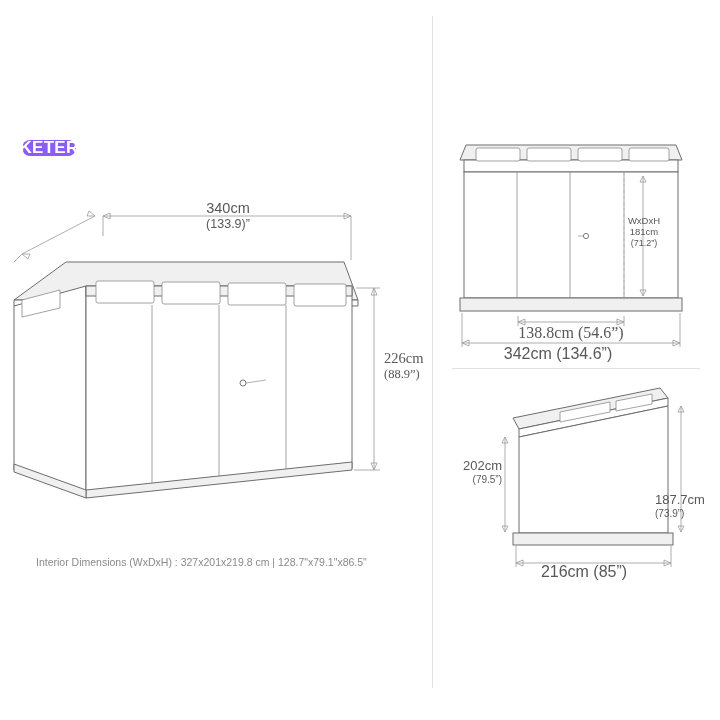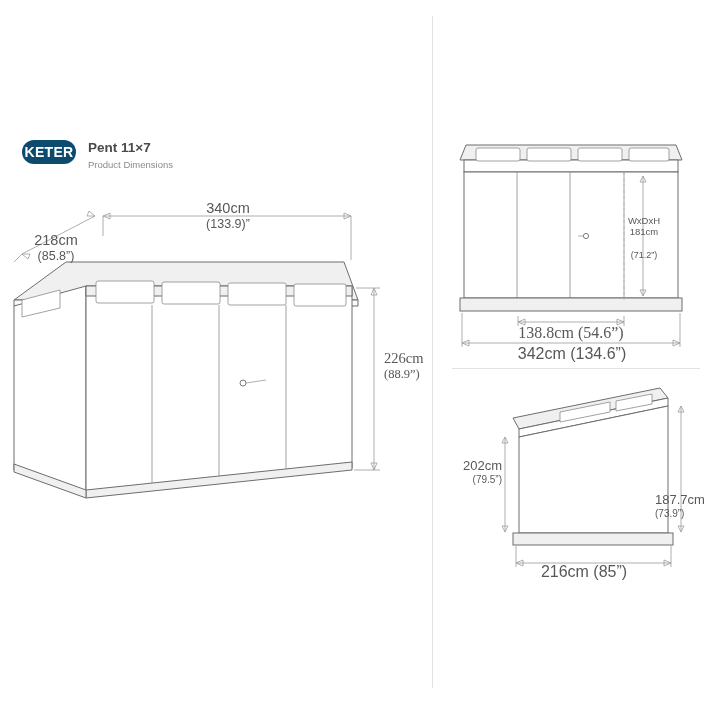--- a/index.html
+++ b/index.html
@@ -42,25 +42,25 @@
   
   .brand {
     position: absolute;
     left: 22px;
     top: 140px;
     display: flex;
     align-items: flex-start;
   }
   .brand-logo {
     width: 54px;
-    height: 24px;
-    background: #0c4a6e;
+    height: 16px;
+    background: #8b5cf6;
     border-radius: 13px;
     color: #ffffff;
-    font-size: 14px;
+    font-size: 17px;
     font-weight: bold;
     letter-spacing: 0.3px;
     display: flex;
     align-items: center;
     justify-content: center;
     font-family: "Liberation Sans", sans-serif;
   }
   .brand-text {
     margin-left: 12px;
     padding-top: 0px;
@@ -87,21 +87,21 @@
   }
   .dim .big {
     font-size: 14.5px;
     display: block;
   }
   .dim .small {
     font-size: 12.5px;
     display: block;
   }
   .dim.tiny .big { font-size: 9.5px; }
-  .dim.tiny .small { font-size: 9px; margin-top: 12px; }
+  .dim.tiny .small { font-size: 9px; }
   .dim.mid .big { font-size: 13px; }
   .dim.mid .small { font-size: 10px; }
   .center { text-align: center; }
   .right { text-align: right; }
 
   .footnote {
     position: absolute;
     left: 36px;
     top: 556px;
     font-size: 10.5px;
@@ -121,24 +121,20 @@
 </head>
 <body>
 
 <div class="sheet">
 
   <div class="v-divider"></div>
   <div class="h-divider"></div>
 
   <div class="brand">
     <div class="brand-logo">KETER</div>
-    <div class="brand-text">
-      <div class="brand-title">Pent 11×7</div>
-      <div class="brand-sub">Product Dimensions</div>
-    </div>
   </div>
 
   <svg width="720" height="720">
 
     <g>
 
       <polygon class="shed-dark" points="14,300 66,262 344,262 358,300"></polygon>
       <polygon class="shed-fill" points="14,300 358,300 358,306 14,306"></polygon>
 
       <polygon class="shed" points="14,306 14,470 86,497 86,286 14,306"></polygon>
@@ -247,46 +243,43 @@
       <line class="ln" x1="516" y1="546" x2="516" y2="567"></line>
       <line class="ln" x1="671" y1="546" x2="671" y2="567"></line>
     </g>
   </svg>
 
   <div class="dim center" style="left:178px; top:200px; width:100px;">
     <span class="big">340cm</span>
     <span class="small">(133.9)”</span>
   </div>
 
-  <div class="dim center" style="left:14px; top:232px; width:84px;">
-    <span class="big">218cm</span>
-    <span class="small">(85.8”)</span>
-  </div>
 
   <div class="dim" style="left:384px; top:350px;font-family:Liberation Serif, serif;">
     <span class="big">226cm</span>
     <span class="small">(88.9”)</span>
   </div>
 
   <div class="dim tiny center" style="left:614px; top:216px; width:60px;">
     <span class="big">WxDxH</span>
     <span class="big">181cm</span>
     <span class="small">(71.2”)</span>
   </div>
 
   <div class="dim tiny center" style="left:509px; top:324px; width:124px;font-family:Liberation Serif, serif;">138.8cm (54.6”)</div>
 
-  <div class="dim tiny center" style="left:506px; top:345px; width:132px;">342cm (134.6”)</div>
+  <div class="dim tiny center" style="left:492px; top:345px; width:132px;">342cm (134.6”)</div>
 
   <div class="dim mid right" style="left:448px; top:459px; width:54px;">
     <span class="big">202cm</span>
     <span class="small">(79.5”)</span>
   </div>
 
   <div class="dim mid" style="left:655px; top:459px; width:66px;margin-top:34px;">
     <span class="big">187.7cm</span>
     <span class="small">(73.9”)</span>
   </div>
 
   <div class="dim mid center" style="left:524px; top:563px; width:120px;">216cm (85”)</div>
 
+  <div class="footnote">Interior Dimensions (WxDxH) :  327x201x219.8 cm  |  128.7"x79.1"x86.5"</div>
 
 </div>
 
 </body></html>

